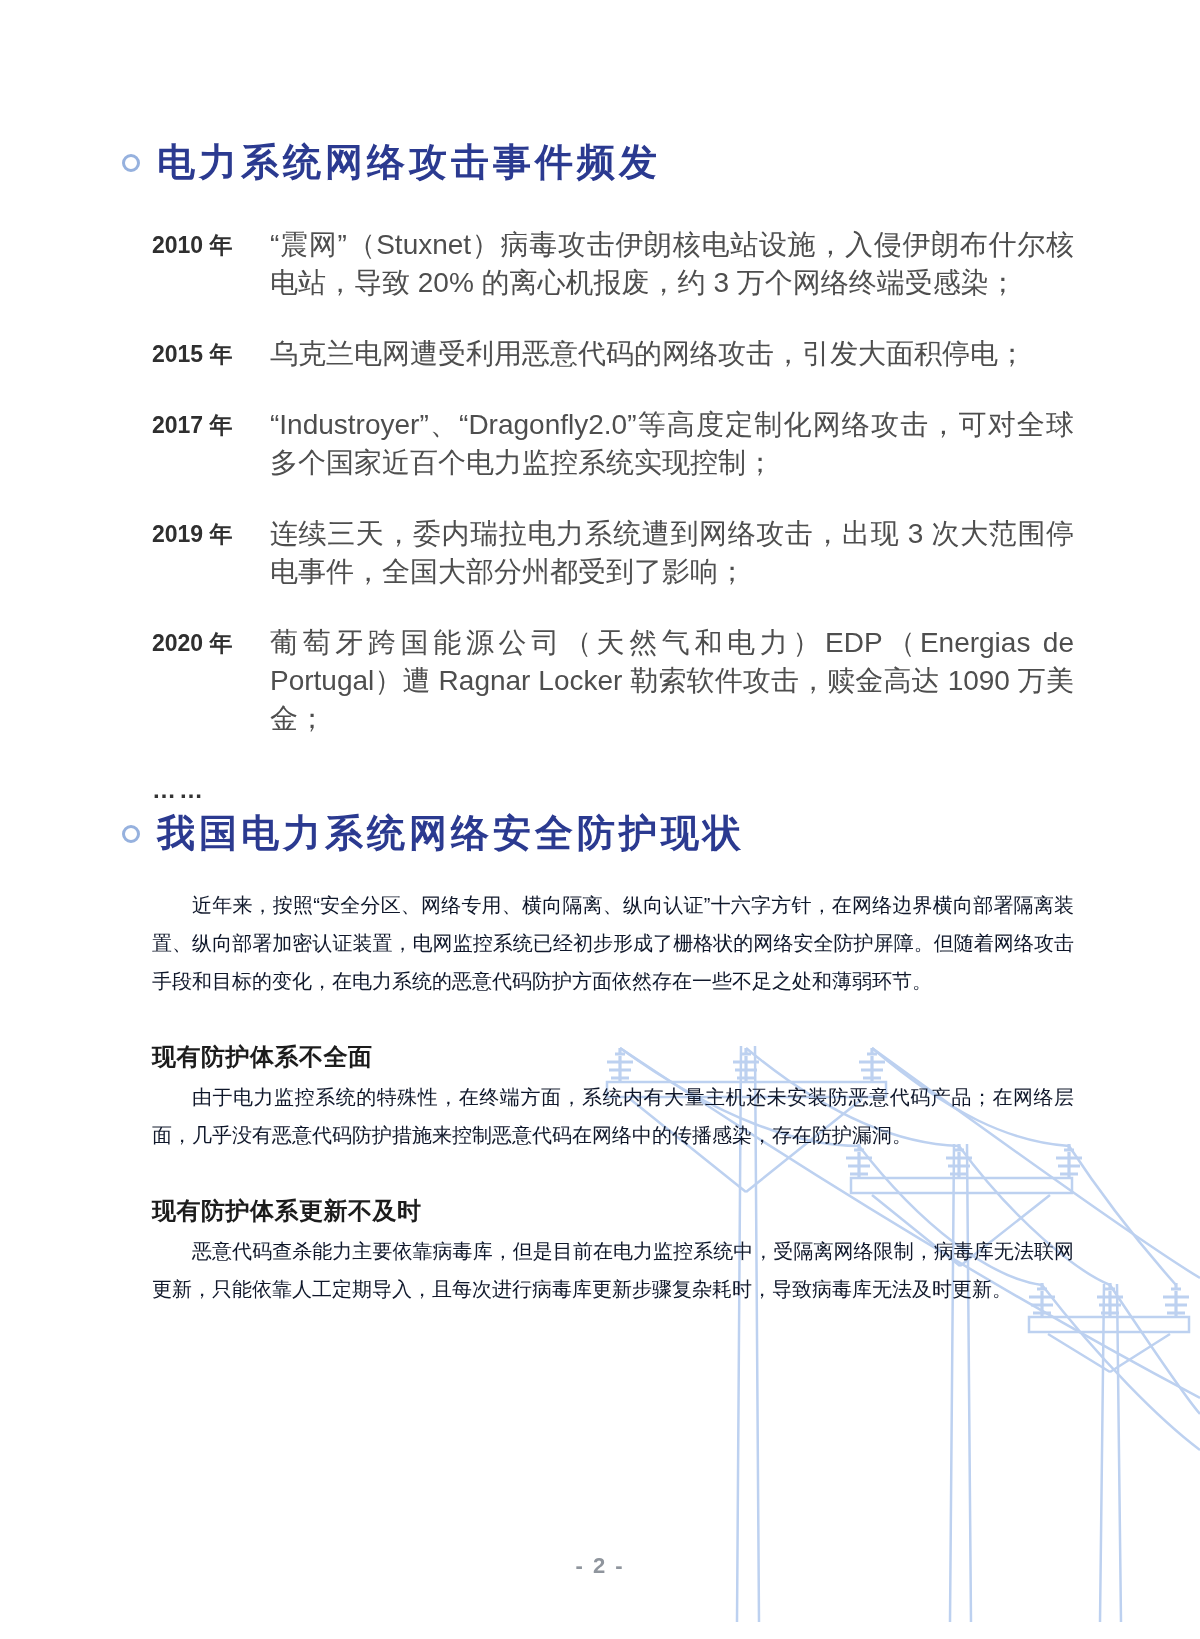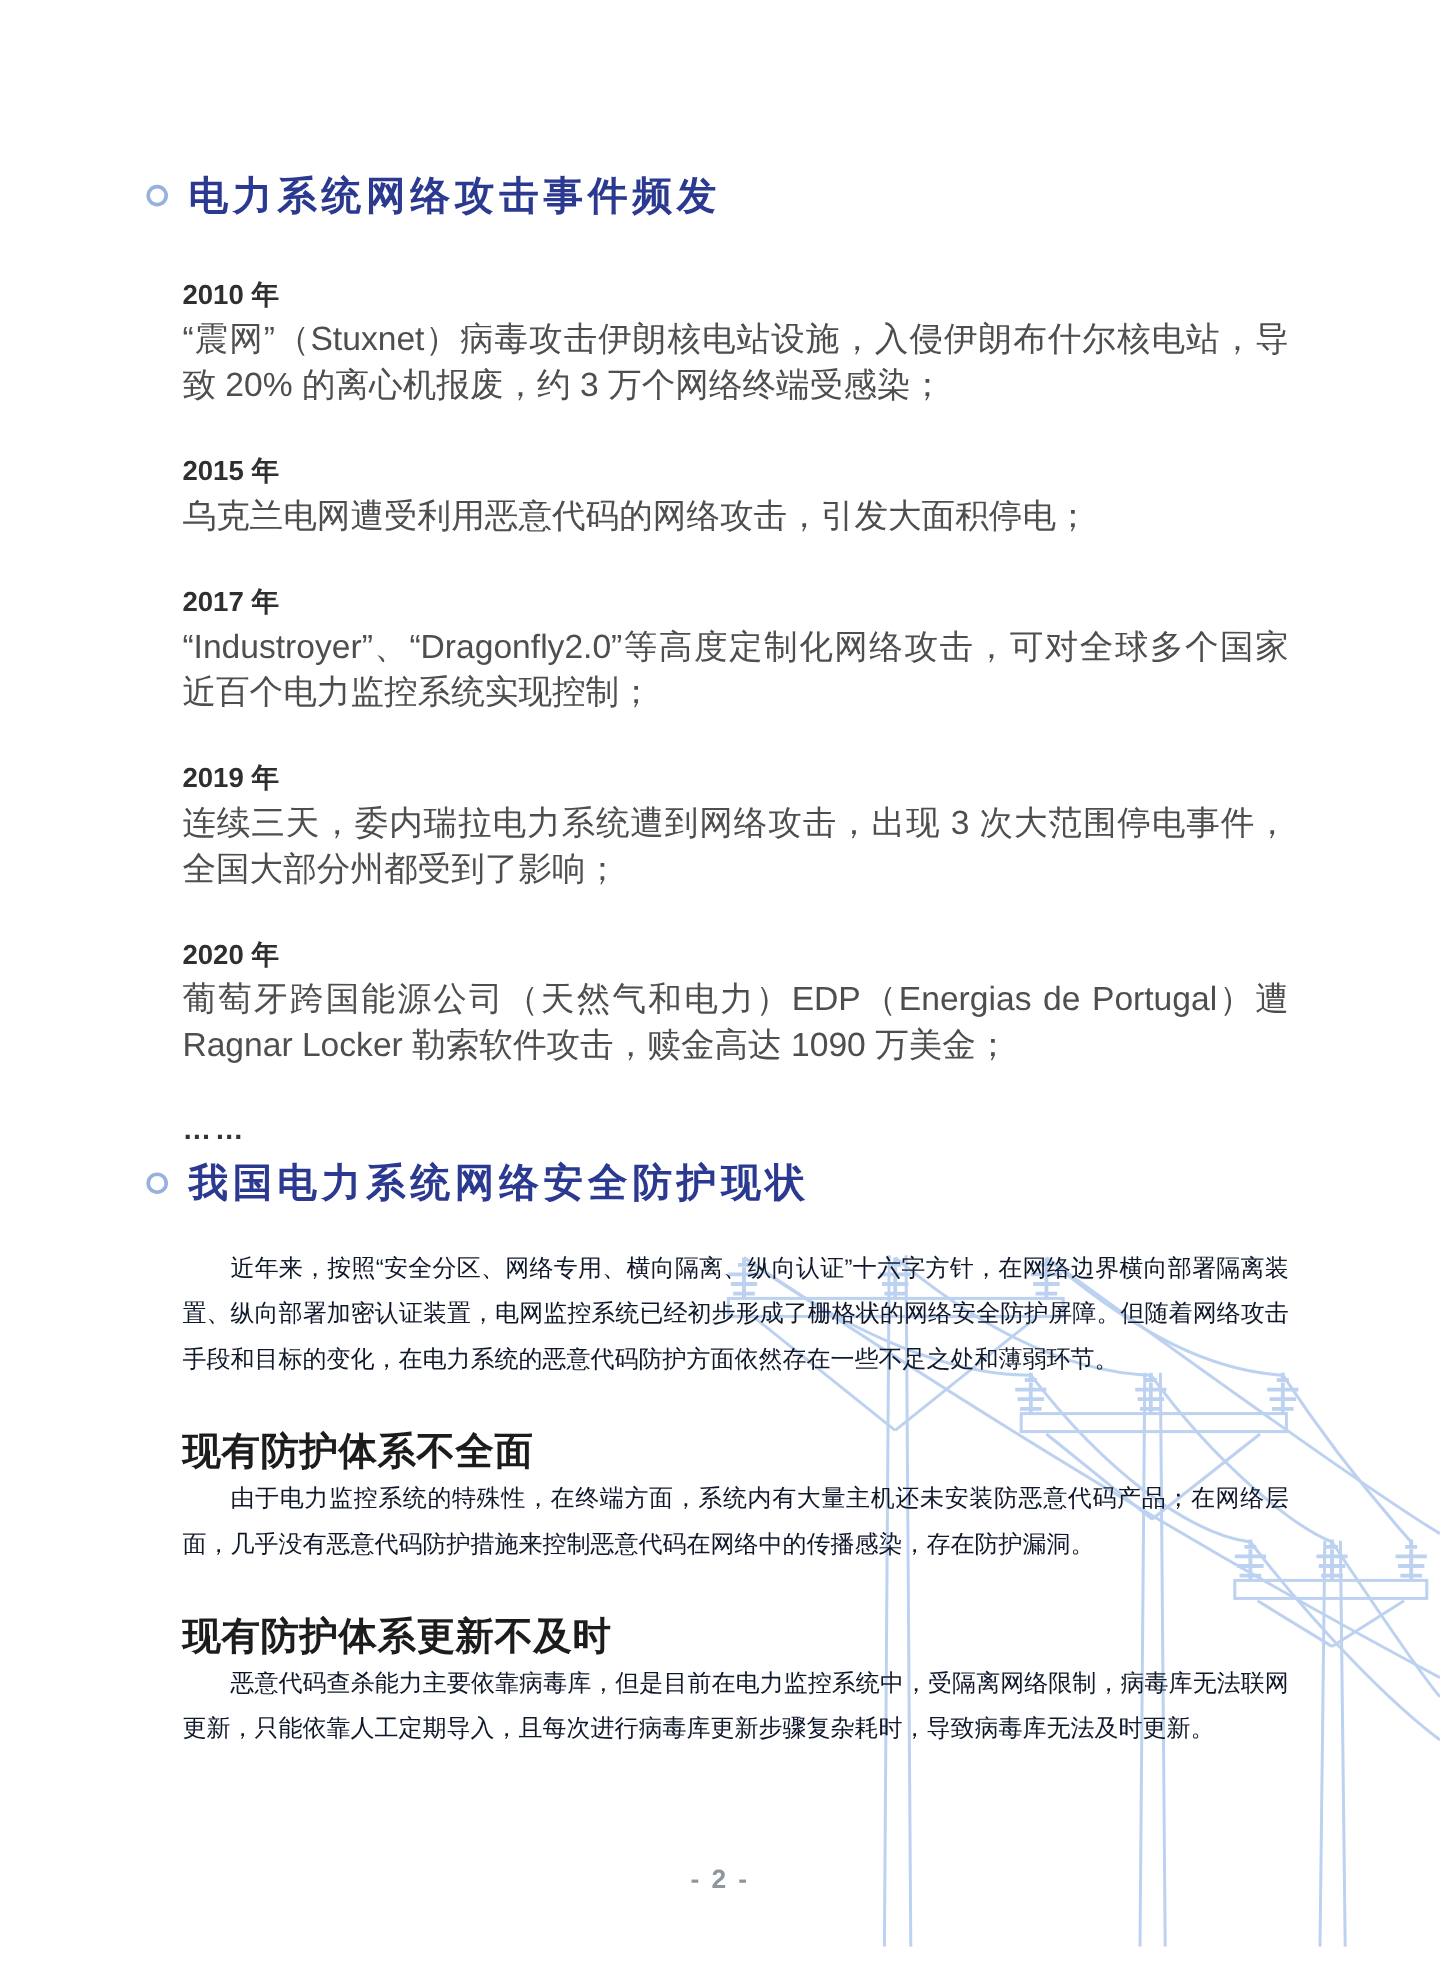--- a/index.html
+++ b/index.html
@@ -3,33 +3,33 @@
 <meta charset="utf-8">
 <style>
   html,body{margin:0;padding:0;background:#ffffff;}
   body{font-family:"Liberation Sans","DejaVu Sans",sans-serif;}
   .page{position:relative;width:1200px;height:1639px;background:#ffffff;overflow:hidden;}
   .bg-art{position:absolute;left:0;top:0;width:1200px;height:1639px;z-index:0;pointer-events:none;}
   .content{position:absolute;left:152px;top:0;width:922px;z-index:1;}
 
   .sec-title{display:flex;align-items:center;gap:17px;margin-left:-30px;}
   .sec-title .ring{width:12px;height:12px;border:3px solid #96b1de;border-radius:50%;flex:none;background:transparent;}
-  .sec-title h1{margin:0;font-size:33px;line-height:49px;font-weight:bold;color:#2b3a90;letter-spacing:4px;}
+  .sec-title h1{margin:0;font-size:38px;line-height:49px;font-weight:bold;color:#2b3a90;letter-spacing:4px;}
 
   #title1{padding-top:138px;}
   .timeline{margin-top:39px;}
-  .t-item{display:flex;margin-bottom:33px;flex-direction:column;}
+  .t-item{display:flex;margin-bottom:33px;}
   .t-year{width:118px;flex:none;font-size:23px;font-weight:bold;color:#2f2f2f;line-height:38px;}
   .t-desc{flex:1;font-size:28px;color:#4e4e4e;line-height:38px;text-align:justify;}
   .ellipsis{margin-top:8px;font-size:24px;font-weight:bold;color:#333333;letter-spacing:3px;line-height:38px;}
 
   #title2{}
   .para{margin:0;font-size:20px;color:#0f172a;line-height:38px;text-align:justify;text-indent:2em;}
   .intro{margin-top:28px;}
-  .subhead{margin:0;margin-top:40px;font-size:32px;font-weight:bold;color:#1c1c1c;line-height:34px;letter-spacing:0.5px;}
+  .subhead{margin:0;margin-top:40px;font-size:24px;font-weight:bold;color:#1c1c1c;line-height:34px;letter-spacing:0.5px;}
   .subbody{margin-top:4px;}
 
   .footer{position:absolute;left:0;right:0;top:1549px;text-align:center;font-size:22px;font-weight:bold;color:#8f959d;letter-spacing:2px;line-height:34px;z-index:1;}
 </style>
 </head>
 <body>
 
 <div class="page">
 
   <svg class="bg-art" viewBox="0 0 1200 1639" fill="none" stroke="#bdd1f0" stroke-width="2.5">

